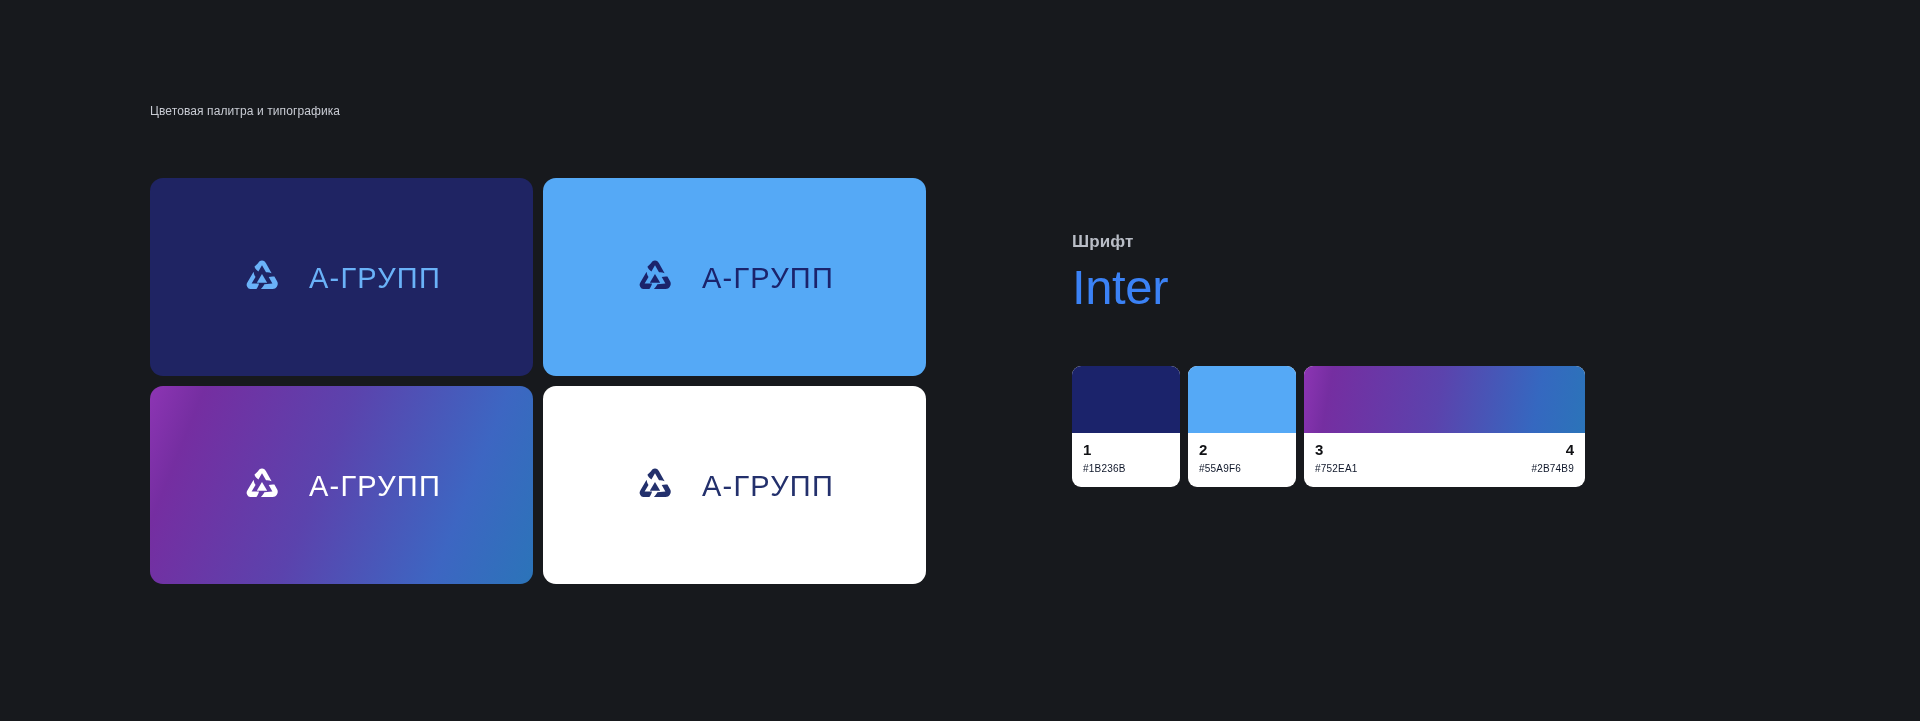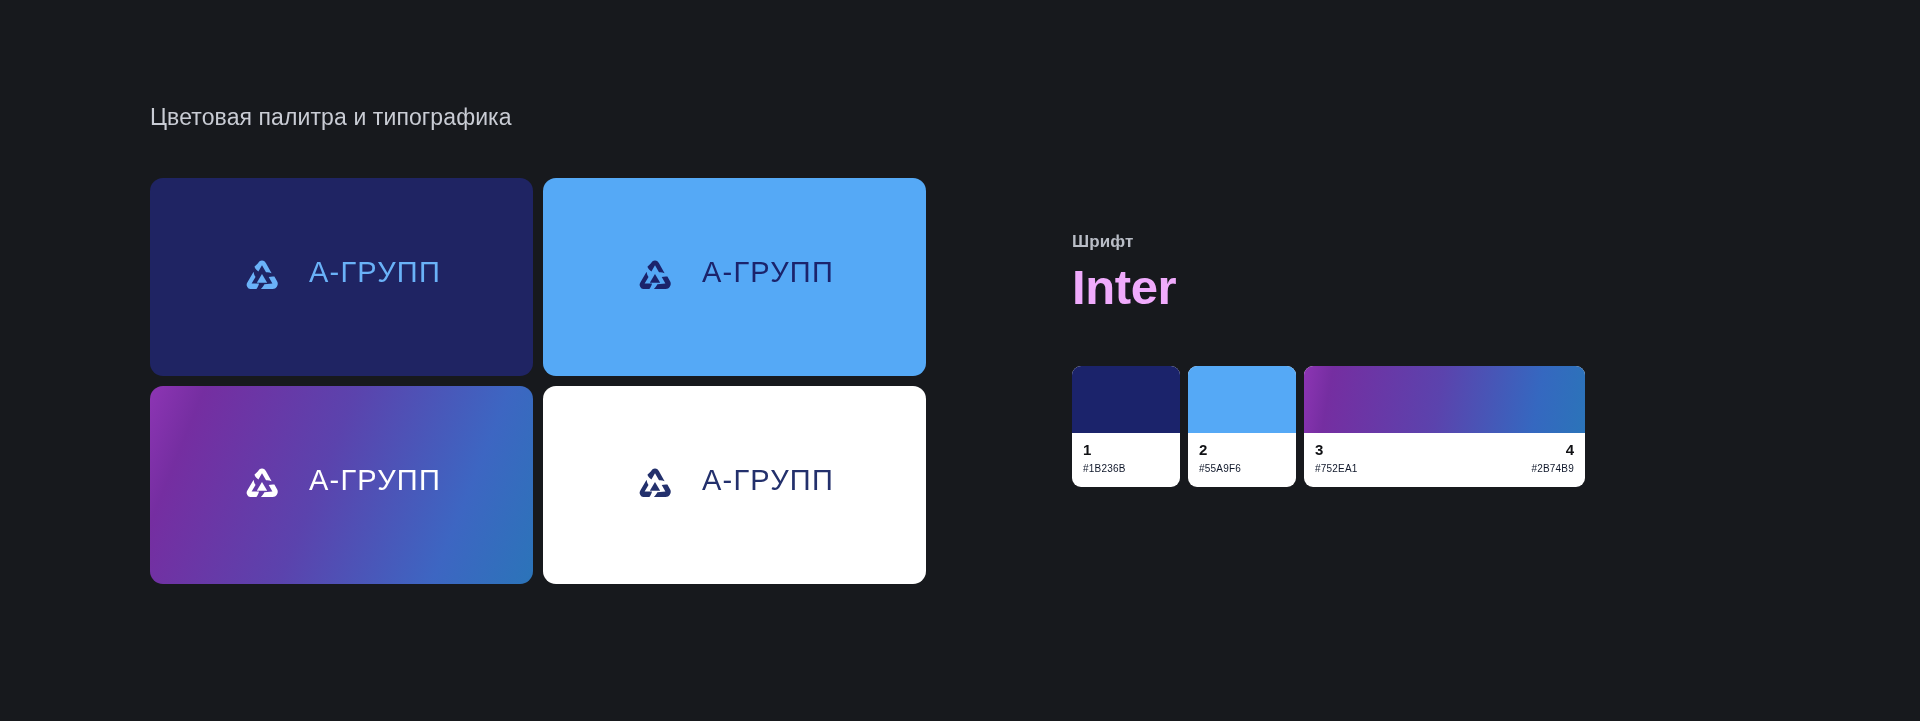--- a/index.html
+++ b/index.html
@@ -21,21 +21,21 @@
     position: relative;
     width: 1920px;
     height: 721px;
   }
 
   
   .section-title {
     position: absolute;
     left: 150px;
     top: 104px;
-    font-size: 23px;
+    font-size: 12px;
     font-weight: 400;
     letter-spacing: 0.1px;
     color: #c9ccd4;
     white-space: nowrap;
   }
 
   
   .card-grid {
     position: absolute;
     left: 150px;
@@ -52,20 +52,21 @@
     position: relative;
     border-radius: 13px;
     display: flex;
     align-items: center;
     justify-content: center;
     overflow: hidden;
   }
 
   .logo-lockup {
     display: flex;
+    align-items: center;
     gap: 27px;
     transform: translateY(1px);
   }
 
   .logo-mark {
     width: 40px;
     height: 40px;
     flex: 0 0 auto;
     display: block;
   }
@@ -106,22 +107,22 @@
   .type-label {
     font-size: 17px;
     font-weight: 700;
     color: #b9bdc6;
     letter-spacing: 0.1px;
   }
 
   .type-name {
     margin-top: 9px;
     font-size: 49px;
-    font-weight: 700;
-    color: #f0abfc;
+    font-weight: 400;
+    color: #3b82f6;
     letter-spacing: -0.4px;
     line-height: 1.08;
   }
 
   
   .palette {
     position: absolute;
     left: 1072px;
     top: 366px;
     display: flex;

